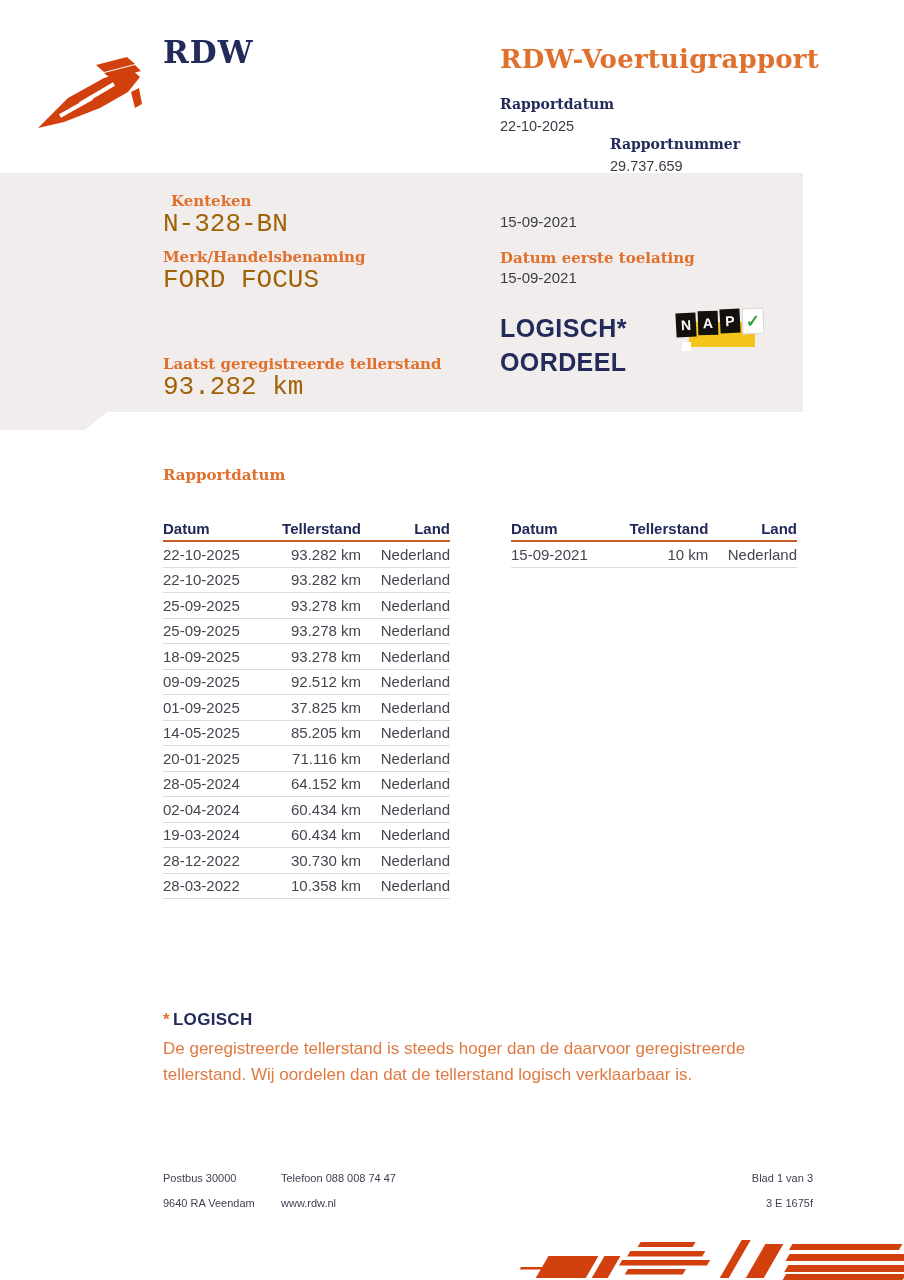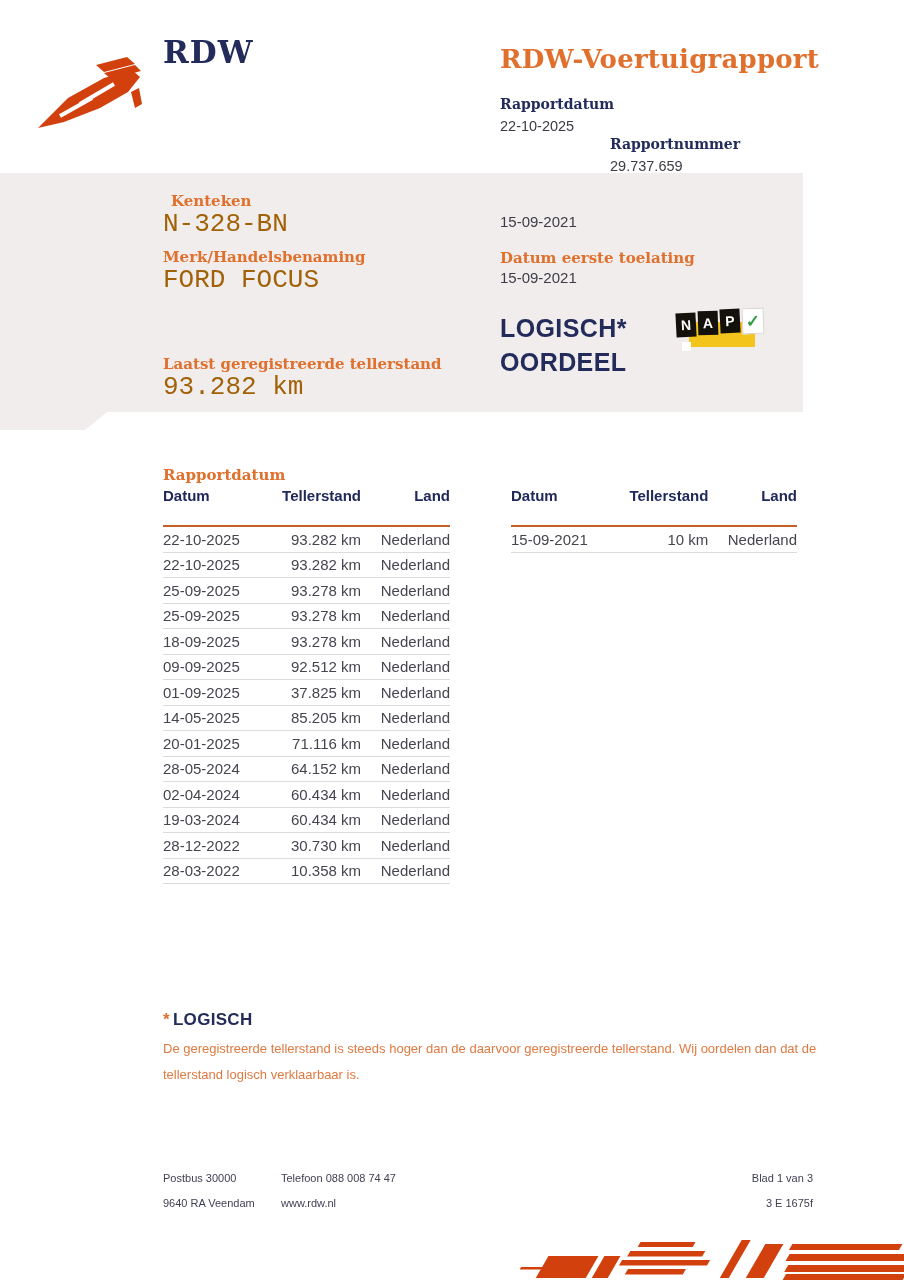--- a/index.html
+++ b/index.html
@@ -66,32 +66,32 @@
   }
 
   
   .section-heading {
     font-family:"DejaVu Serif", serif; font-weight:bold;
     font-size:15px; color:#E0702D;
   }
   .otable { font-size:15px; color:#45454F; }
   .thead {
     display:flex; font-weight:bold; color:#20295A;
-    padding-bottom:21px; border-bottom:2px solid #C45F28; height:17px;
+    padding-bottom:3px; border-bottom:2px solid #C45F28; height:17px;margin-top:33px;
   }
   .trow { display:flex; align-items:center; height:24.5px; border-bottom:1px solid #DEDCDA; }
   .tcell { overflow:hidden; white-space:nowrap; }
   .c0 { width:105px; text-align:left; }
   .c1 { width:93px;  text-align:right; }
   .c2 { width:89px;  text-align:right; }
 
   
   .expl-heading { font-size:17px; font-weight:bold; letter-spacing:0.3px; color:#232B5A; }
   .expl-heading .star { color:#E0702D; margin-right:3px; }
-  .expl-text { width:658px; font-size:13px; line-height:26px; color:#DF7A42; }
+  .expl-text { width:658px; font-size:17px; line-height:26px; color:#DF7A42; }
 
   
   .footer-item { font-size:11px; color:#3F3F52; }
   .fright { text-align:right; }
   .footer-link { text-decoration:none; color:#3F3F52; }
 </style>
 </head>
 <body>
 
 <div class="page">

